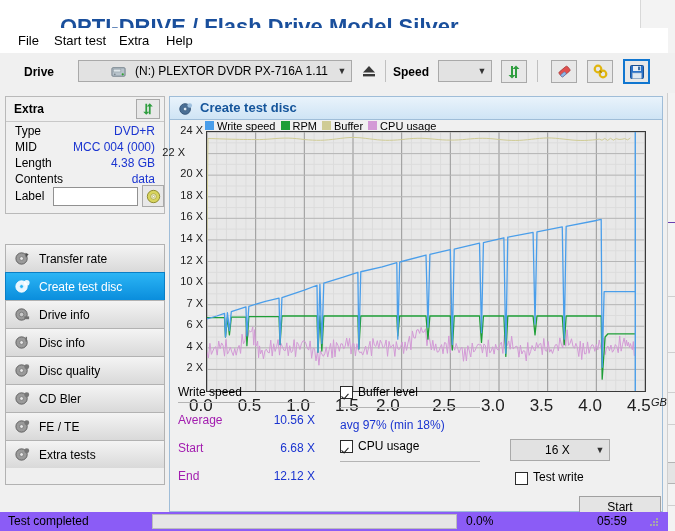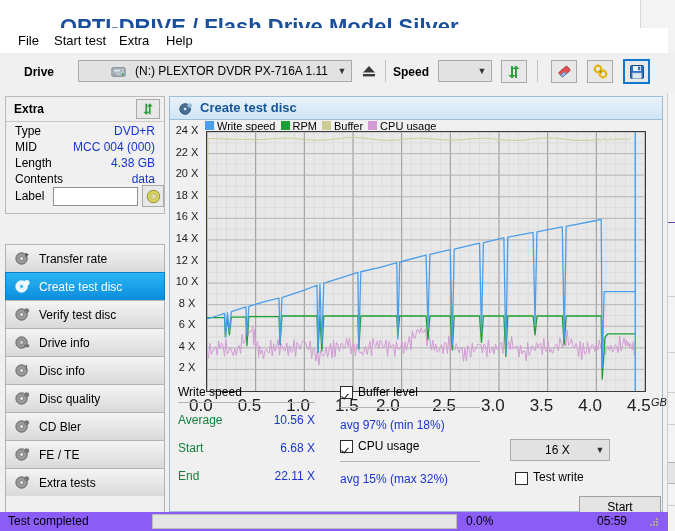--- a/index.html
+++ b/index.html
@@ -142,29 +142,29 @@
   
   #chart-wrap{position:absolute;left:0;top:22px;width:492px;height:300px;}
   #legend{position:absolute;left:35px;top:0px;height:13px;display:flex;align-items:center;}
   #legend .le{display:flex;align-items:center;margin-right:5px;}
   #legend .sw{width:9px;height:9px;margin-right:3px;}
   #legend .lt{font-size:11px;color:#000;white-space:nowrap;}
   #plot{
     position:absolute;left:36px;top:12px;width:440px;height:261px;
     background:#e8e8e8;border:1px solid #3a3a3a;box-sizing:border-box;
   }
-  .ylab{position:absolute;right:0;font-size:11px;color:#202020;text-align:center;white-space:nowrap;margin-left:36px;}
+  .ylab{position:absolute;right:0;font-size:11px;color:#202020;text-align:right;white-space:nowrap;margin-left:36px;}
   .xlab{position:absolute;font-size:17px;color:#202020;text-align:left;white-space:nowrap;}
   #gbunit{position:absolute;font-size:11px;color:#202020;font-style:italic;}
 
   
   #stats{position:absolute;left:0;top:288px;width:492px;height:126px;}
   .sg-title{position:absolute;font-size:12px;color:#000;white-space:nowrap;}
   .sg-rule{position:absolute;height:1px;background:#b4b4b4;}
-  .sg-key{position:absolute;font-size:12px;color:#15803d;}
+  .sg-key{position:absolute;font-size:12px;color:#a21caf;}
   .sg-val{position:absolute;font-size:12px;color:#1a34d0;text-align:right;white-space:nowrap;}
   .sg-blue{position:absolute;font-size:12px;color:#1a34d0;white-space:nowrap;}
   .cbx{
     position:absolute;width:13px;height:13px;box-sizing:border-box;
     background:#fff;border:1px solid #2b2b2b;
   }
   .cbx.on::after{
     content:"";position:absolute;left:2px;top:5px;width:3px;height:6px;
     border:solid #1a1a1a;border-width:0 1.6px 1.6px 0;transform:rotate(42deg);
   }
@@ -345,30 +345,20 @@
       <span class="navicon">
         <svg width="17" height="17" viewBox="0 0 18 18">
           <circle cx="8" cy="9" r="6" fill="#eaf6ff" stroke="#ffffff"></circle>
           <circle cx="8" cy="9" r="2" fill="#2bb5f5" stroke="#ffffff" stroke-width=".6"></circle>
           <circle cx="13.5" cy="5" r="3" fill="#ffffff" opacity=".9"></circle>
         </svg>
       </span>
       <span class="nt">Create test disc</span>
     </div>
 
-    <div class="navitem">
-      <span class="navicon">
-        <svg width="17" height="17" viewBox="0 0 18 18">
-          <circle cx="8" cy="9" r="6" fill="#9a9a9a" stroke="#5d5d5d"></circle>
-          <circle cx="8" cy="9" r="2" fill="#e6e6e6" stroke="#5d5d5d" stroke-width=".6"></circle>
-          <circle cx="13.5" cy="5" r="2.6" fill="#777"></circle>
-        </svg>
-      </span>
-      <span class="nt">Verify test disc</span>
-    </div>
 
     <div class="navitem">
       <span class="navicon">
         <svg width="17" height="17" viewBox="0 0 18 18">
           <circle cx="8" cy="9" r="6" fill="#9a9a9a" stroke="#5d5d5d"></circle>
           <circle cx="8" cy="9" r="2.4" fill="#c9c9c9" stroke="#5d5d5d" stroke-width=".6"></circle>
           <rect x="11" y="11" width="5" height="3" fill="#6f6f6f"></rect>
         </svg>
       </span>
       <span class="nt">Drive info</span>
@@ -466,28 +456,28 @@
         <span class="le">
           <span class="sw" style="background:#d39ad6;"></span>
           <span class="lt">CPU usage</span>
         </span>
       </div>
 
       <div id="ylabels">
           <div class="ylab" style="top: 242.417px; right: 459px; width: 32px;">2 X</div>
           <div class="ylab" style="top: 220.833px; right: 459px; width: 32px;">4 X</div>
           <div class="ylab" style="top: 199.25px; right: 459px; width: 32px;">6 X</div>
-          <div class="ylab" style="top: 177.667px; right: 459px; width: 32px;">8 X</div>
+          <div class="ylab" style="top: 177.667px; right: 459px; width: 32px;">7 X</div>
           <div class="ylab" style="top: 156.083px; right: 459px; width: 32px;">10 X</div>
           <div class="ylab" style="top: 134.5px; right: 459px; width: 32px;">12 X</div>
           <div class="ylab" style="top: 112.917px; right: 459px; width: 32px;">14 X</div>
           <div class="ylab" style="top: 91.3333px; right: 459px; width: 32px;">16 X</div>
           <div class="ylab" style="top: 69.75px; right: 459px; width: 32px;">18 X</div>
           <div class="ylab" style="top: 48.1667px; right: 459px; width: 32px;">20 X</div>
-          <div class="ylab" style="top: 26.5833px; right: 459px; width: 32px;">22 X</div>
+          <div class="ylab" style="top: 26.5833px; right: 477px; width: 32px;">22 X</div>
           <div class="ylab" style="top: 5px; right: 459px; width: 32px;">24 X</div>
         </div>
 
       <div id="plot">
         <svg id="plot-svg" width="438" height="259" viewBox="0 0 438 259" preserveAspectRatio="none">
             <line x1="0.00" y1="0" x2="0.00" y2="259" stroke="#dcdcdc" stroke-width="1"></line>
             <line x1="9.73" y1="0" x2="9.73" y2="259" stroke="#dcdcdc" stroke-width="1"></line>
             <line x1="19.47" y1="0" x2="19.47" y2="259" stroke="#dcdcdc" stroke-width="1"></line>
             <line x1="29.20" y1="0" x2="29.20" y2="259" stroke="#dcdcdc" stroke-width="1"></line>
             <line x1="38.93" y1="0" x2="38.93" y2="259" stroke="#dcdcdc" stroke-width="1"></line>
@@ -605,31 +595,30 @@
       <div class="sg-title" style="left:8px;top:0px;">Write speed</div>
       <div class="sg-rule" style="left:8px;top:17px;width:137px;"></div>
 
       <div class="sg-key" style="left:8px;top:28px;">Average</div>
       <div class="sg-val" style="left:60px;top:28px;width:85px;">10.56 X</div>
 
       <div class="sg-key" style="left:8px;top:56px;">Start</div>
       <div class="sg-val" style="left:60px;top:56px;width:85px;">6.68 X</div>
 
       <div class="sg-key" style="left:8px;top:84px;">End</div>
-      <div class="sg-val" style="left:60px;top:84px;width:85px;">22.11 X</div>
+      <div class="sg-val" style="left:60px;top:84px;width:85px;">12.12 X</div>
 
       <div class="cbx on" style="left:170px;top:1px;"></div>
       <div class="cbx-lbl" style="left:188px;top:0px;">Buffer level</div>
       <div class="sg-rule" style="left:170px;top:22px;width:140px;"></div>
       <div class="sg-blue" style="left:170px;top:33px;">avg 97% (min 18%)</div>
 
       <div class="cbx on" style="left:170px;top:55px;"></div>
       <div class="cbx-lbl" style="left:188px;top:54px;">CPU usage</div>
       <div class="sg-rule" style="left:170px;top:76px;width:140px;"></div>
-      <div class="sg-blue" style="left:170px;top:87px;">avg 15% (max 32%)</div>
     </div>
   </div>
 
   <div class="combo" id="speed-combo">
     <span class="ctext">16 X</span>
     <span class="chev">▼</span>
   </div>
   <div class="cbx" id="testwrite-box"></div>
   <div class="cbx-lbl" id="testwrite-lbl">Test write</div>
   <div id="start-btn">

